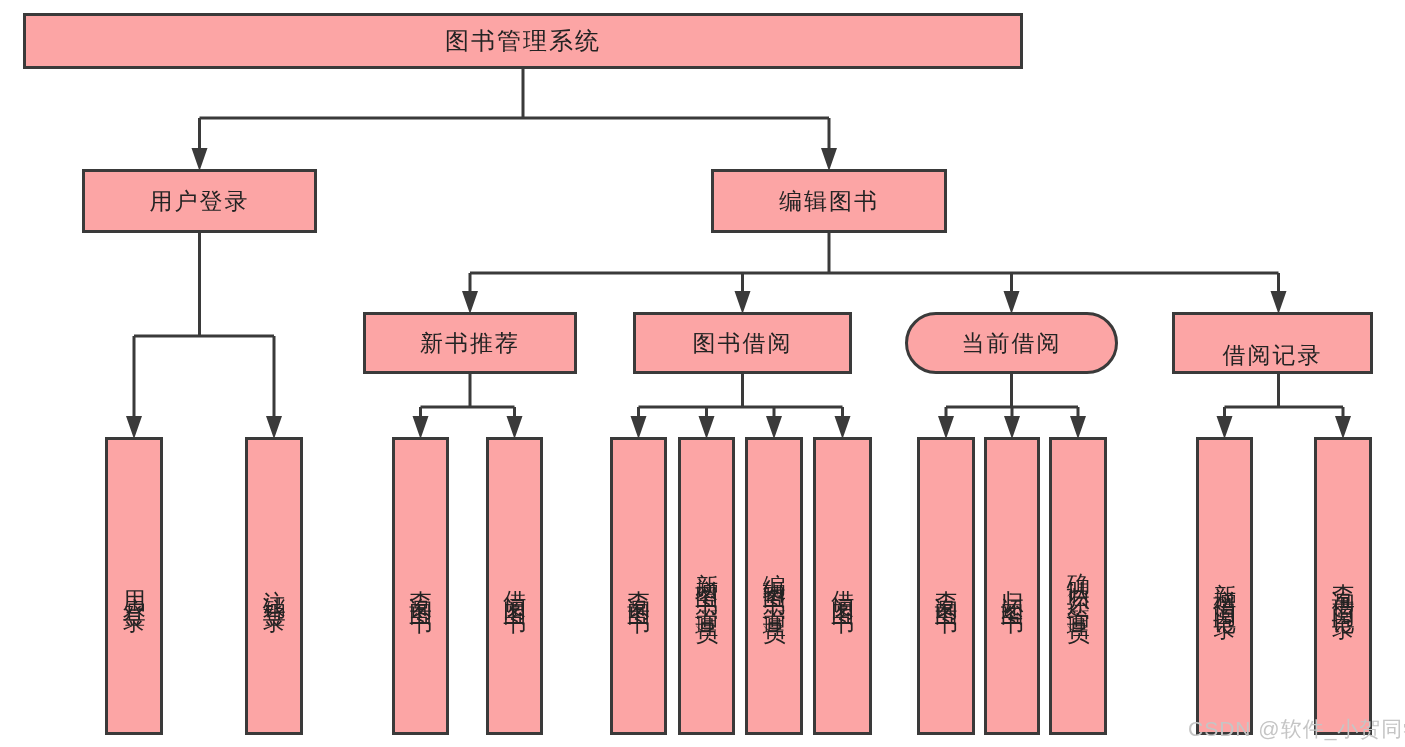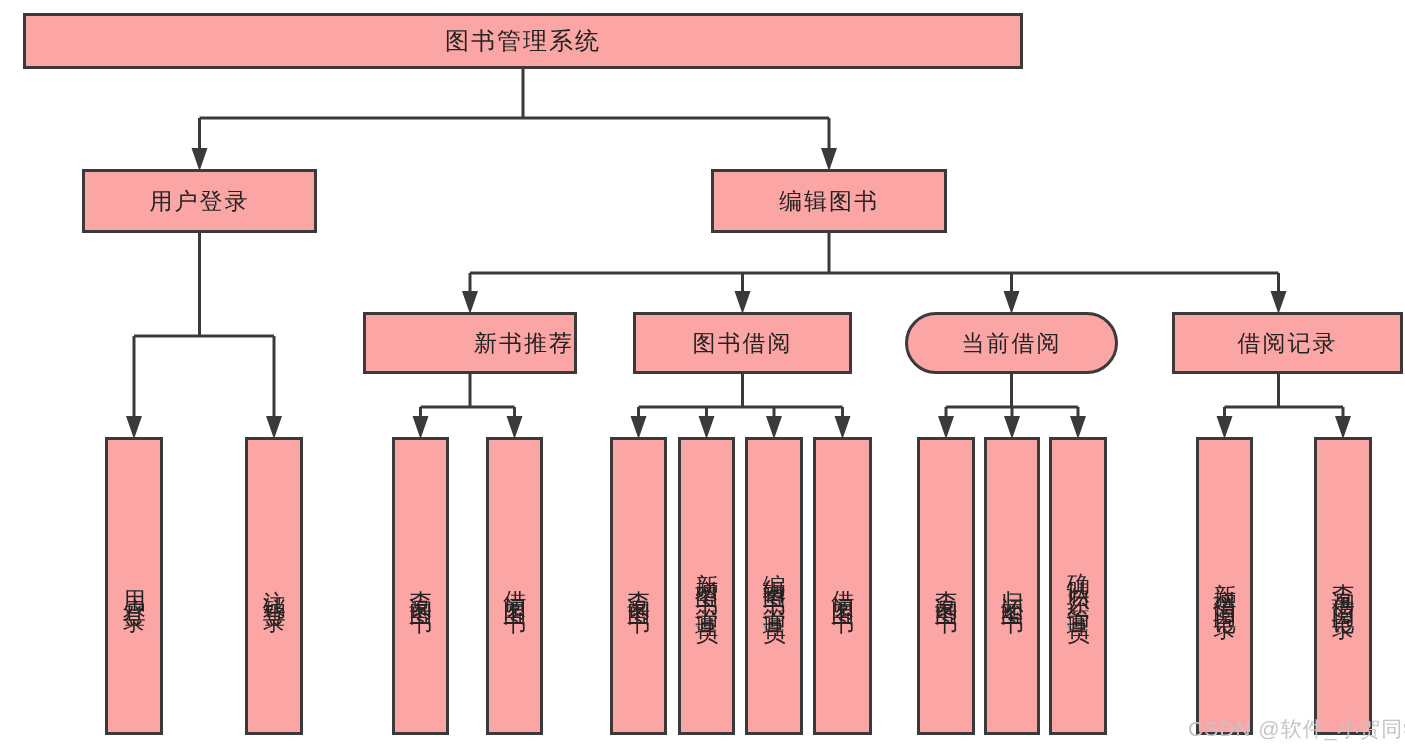--- a/index.html
+++ b/index.html
@@ -40,30 +40,30 @@
   <div id="watermark" style="left: 1188px; top: 715px; color: rgb(197, 197, 197);">CSDN @软件_小贺同学</div>
 <div class="node h root" style="left: 23px; top: 13px; width: 1000px; height: 56px; border-color: rgb(58, 58, 58);">
       <span class="label" style="color: rgb(35, 35, 35);">图书管理系统</span>
     </div>
     <div class="node h" style="left: 82px; top: 169px; width: 235px; height: 64px; border-color: rgb(58, 58, 58);">
       <span class="label" style="color: rgb(35, 35, 35);">用户登录</span>
     </div>
     <div class="node h" style="left: 711px; top: 169px; width: 236px; height: 64px; border-color: rgb(58, 58, 58);">
       <span class="label" style="color: rgb(35, 35, 35);">编辑图书</span>
     </div>
-    <div class="node h" style="left: 363px; top: 312px; width: 214px; height: 62px; border-color: rgb(58, 58, 58); justify-content: flex-end;">
+    <div class="node h" style="left: 363px; top: 312px; width: 214px; height: 62px; border-color: rgb(58, 58, 58);">
       <span class="label" style="color: rgb(35, 35, 35);">新书推荐</span>
     </div>
     <div class="node h" style="left: 633px; top: 312px; width: 219px; height: 62px; border-color: rgb(58, 58, 58);">
       <span class="label" style="color: rgb(35, 35, 35);">图书借阅</span>
     </div>
     <div class="node h" style="left: 905px; top: 312px; width: 213px; height: 62px; border-color: rgb(58, 58, 58); border-radius: 31px;">
       <span class="label" style="color: rgb(35, 35, 35);">当前借阅</span>
     </div>
-    <div class="node h" style="left: 1172px; top: 312px; width: 231px; height: 62px; border-color: rgb(58, 58, 58);">
+    <div class="node h" style="left: 1172px; top: 312px; width: 201px; height: 62px; border-color: rgb(58, 58, 58); align-items: flex-end;">
       <span class="label" style="color: rgb(35, 35, 35);">借阅记录</span>
     </div>
     <div class="node v" style="left: 105px; top: 437px; width: 58px; height: 298px; border-color: rgb(58, 58, 58);">
       <span class="label" style="color: rgb(35, 35, 35);">用户登录</span>
     </div>
     <div class="node v" style="left: 245px; top: 437px; width: 58px; height: 298px; border-color: rgb(58, 58, 58);">
       <span class="label" style="color: rgb(35, 35, 35);">注销登录</span>
     </div>
     <div class="node v" style="left: 392px; top: 437px; width: 57px; height: 298px; border-color: rgb(58, 58, 58);">
       <span class="label" style="color: rgb(35, 35, 35);">查询图书</span>

